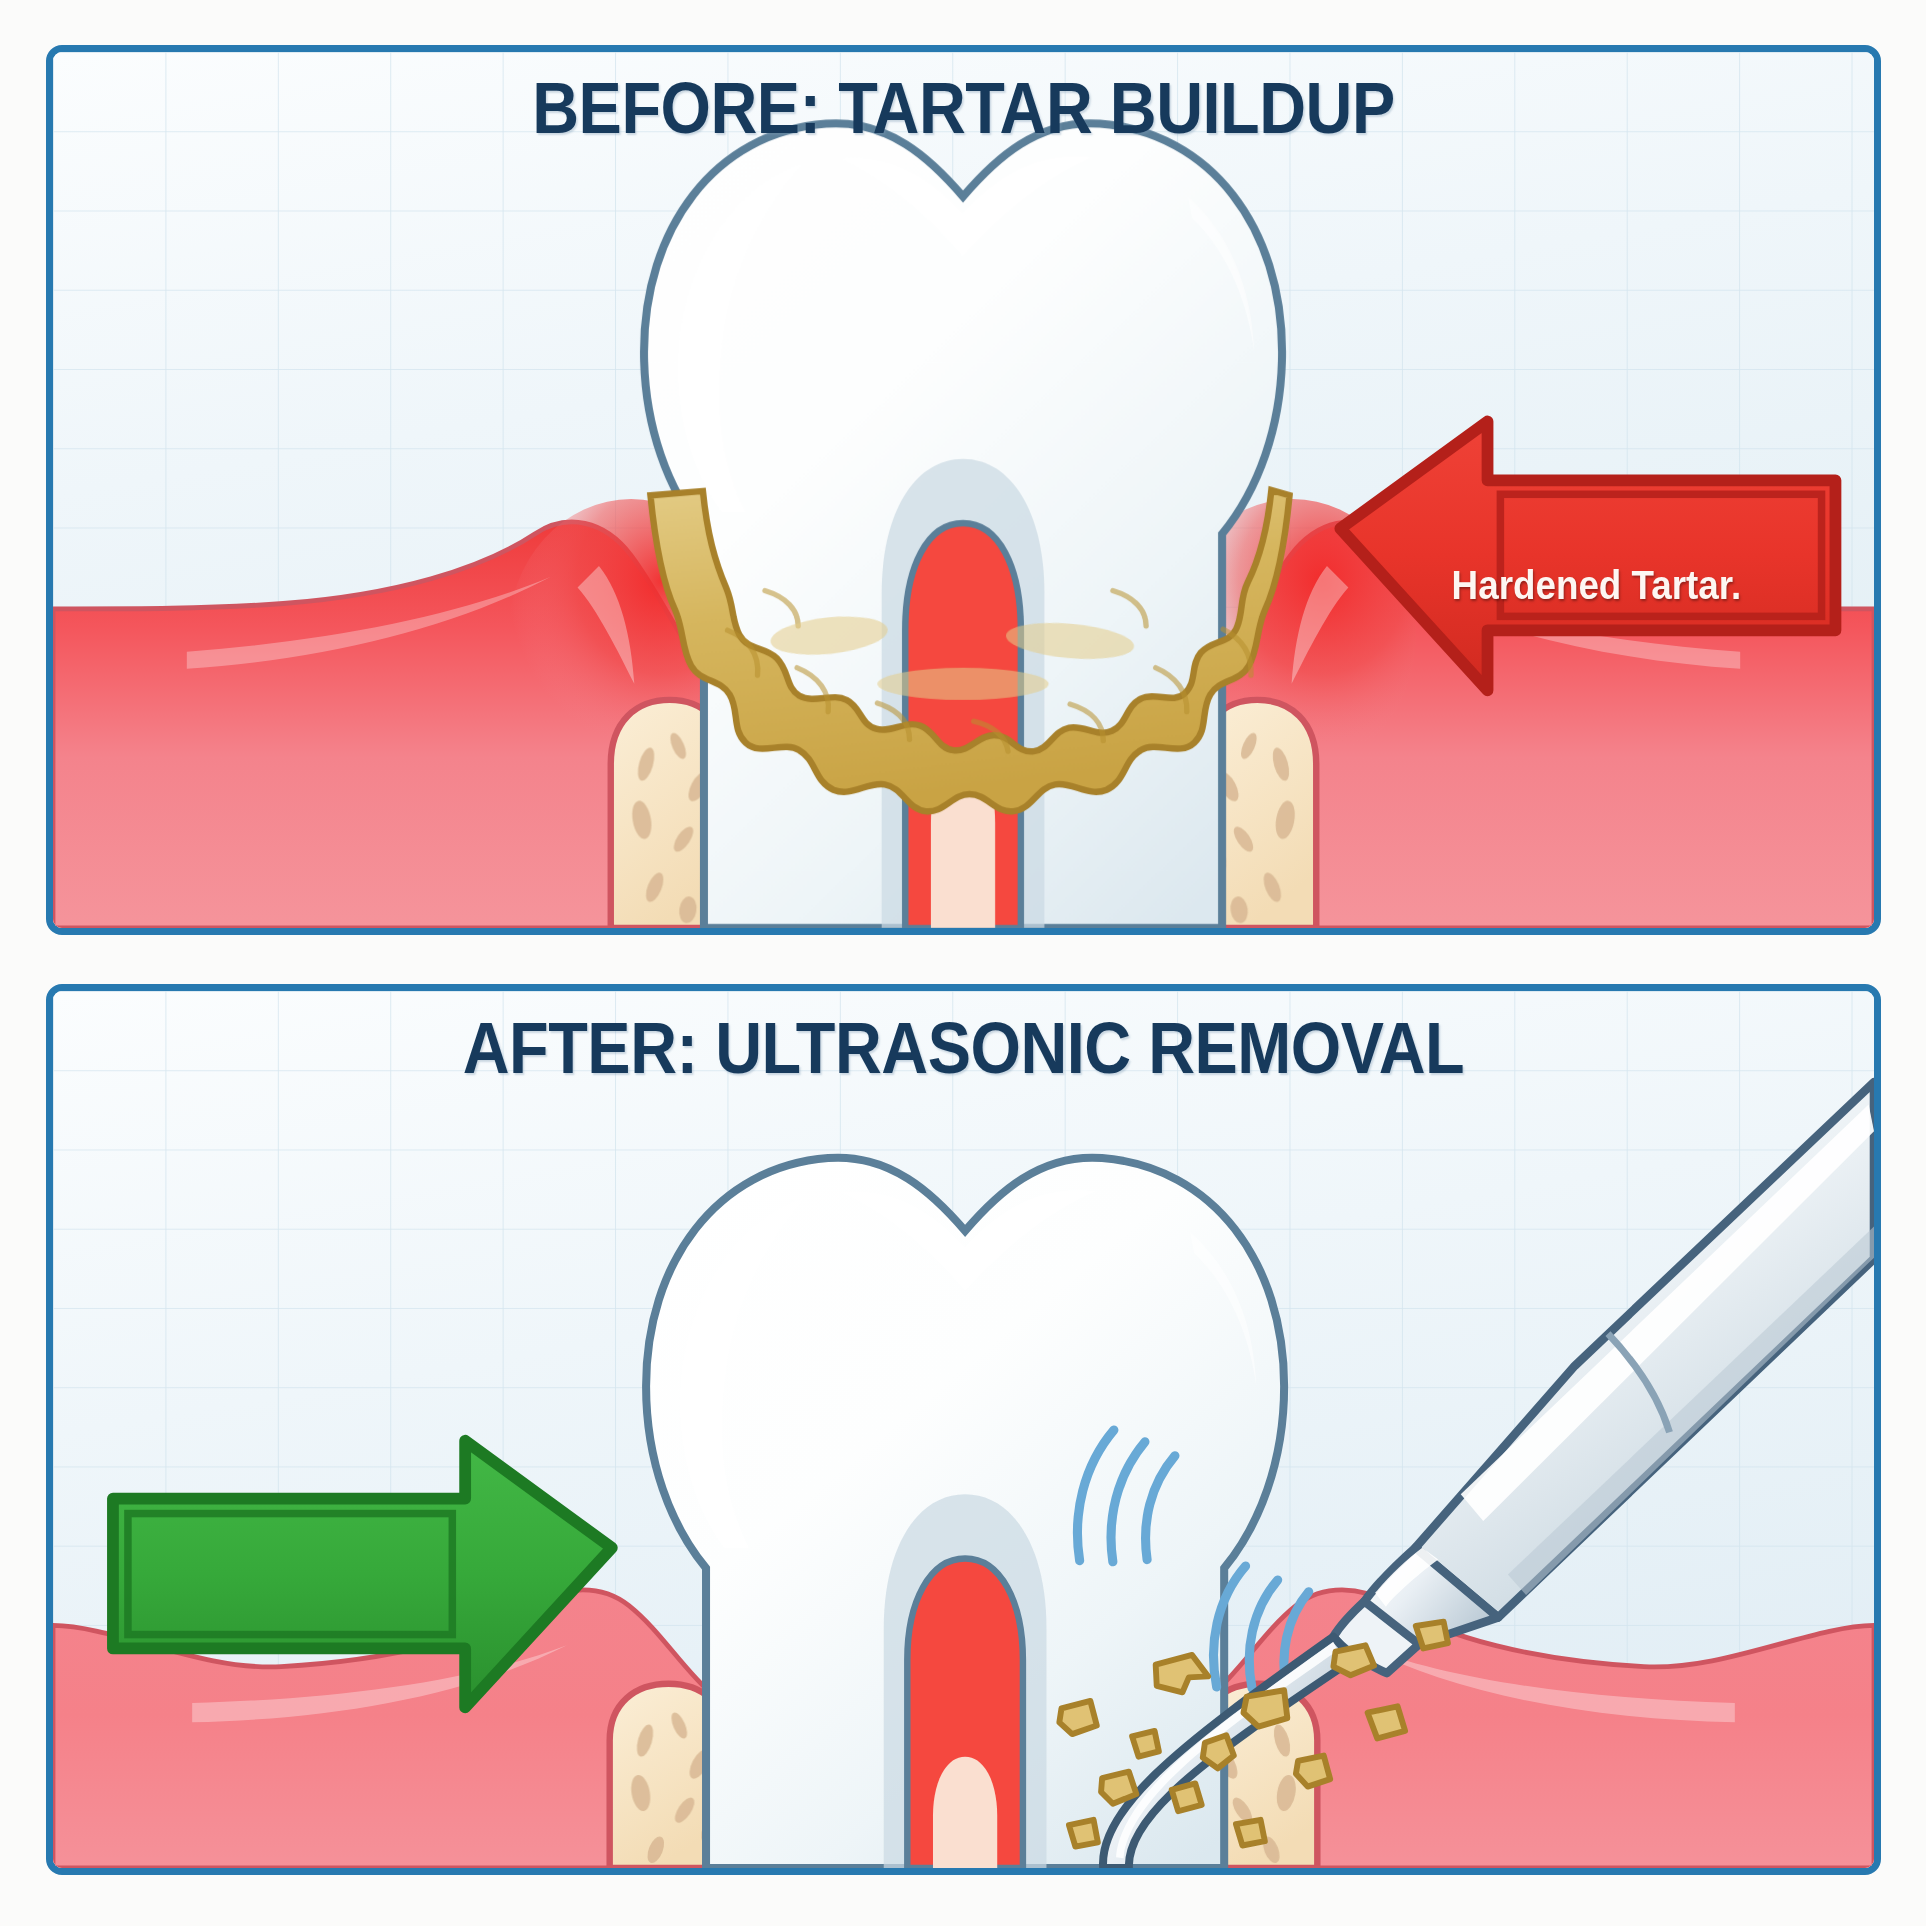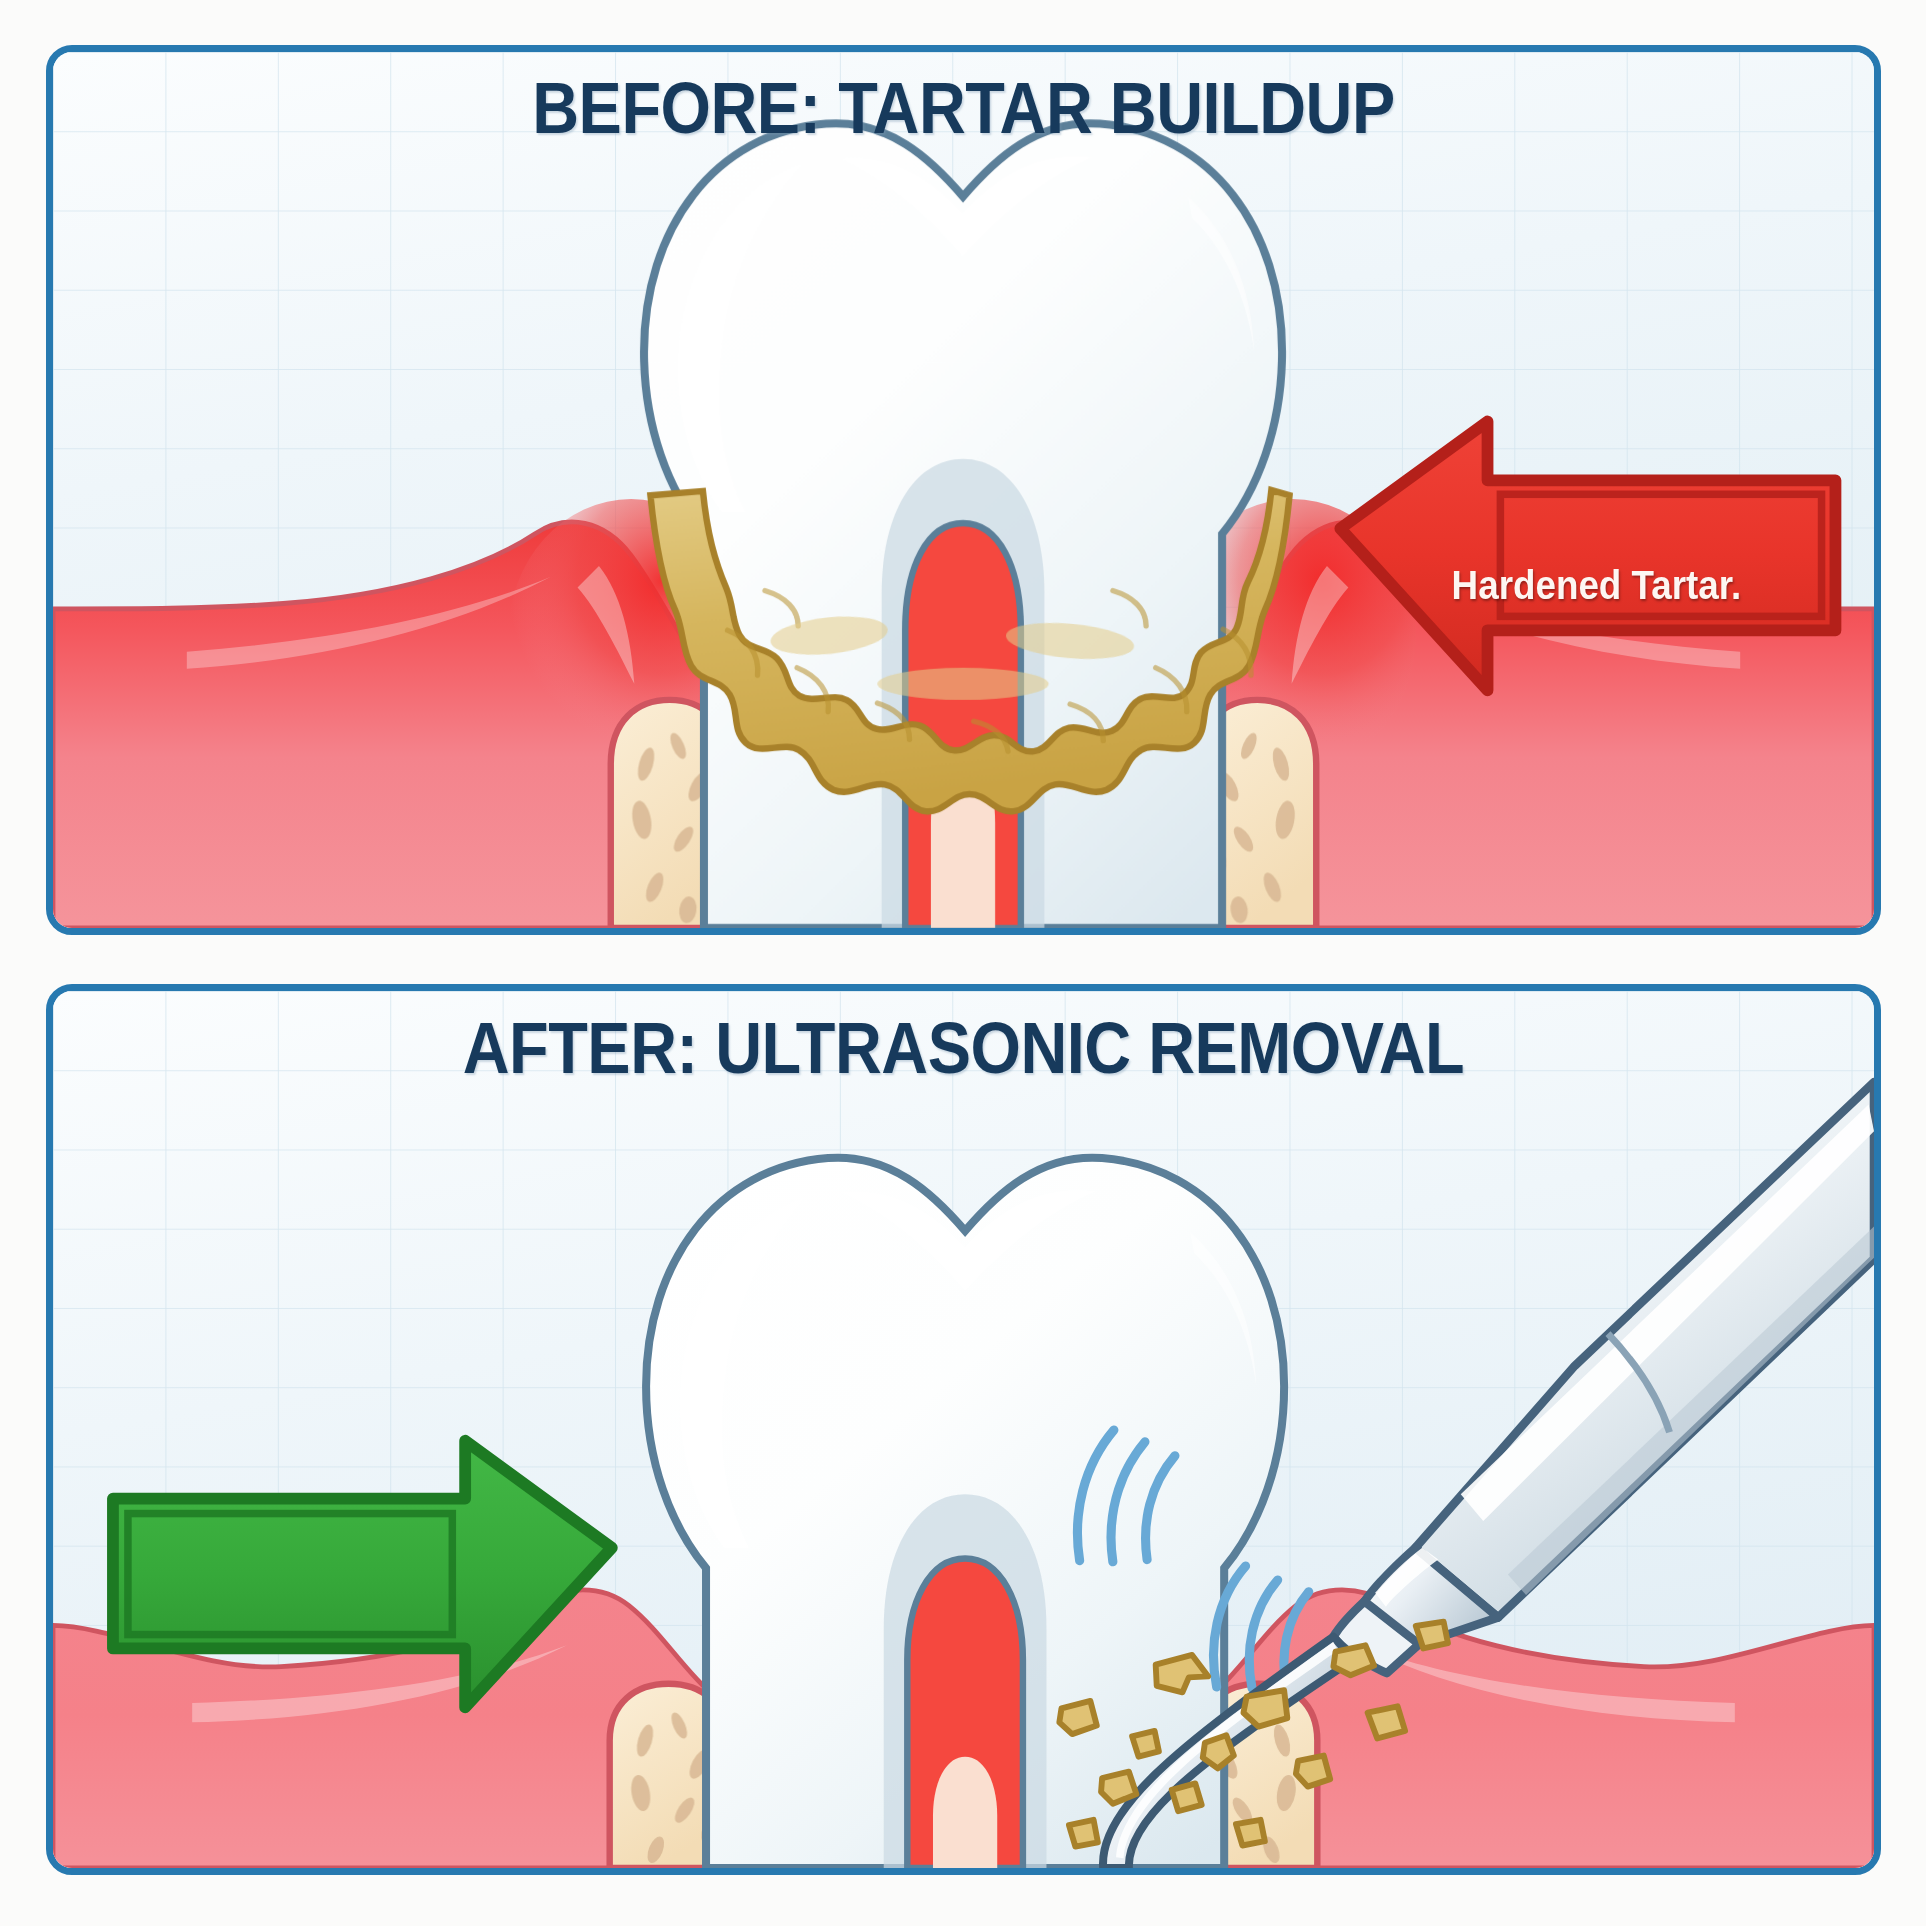--- a/index.html
+++ b/index.html
@@ -11,21 +11,21 @@
     position:relative;
   }
   #infographic{
     position:absolute;inset:0;
     width:1926px;height:1926px;
     background:#fbfbfa;
   }
   .panel{
     position:absolute;
     border:7.5px solid #2779b0;
-    border-radius:26px;
+    border-radius:16px;
     overflow:hidden;
     background:#eef5f8;
     box-sizing:border-box;
   }
   #panel-before{ left:46px; top:45px; width:1835px; height:890px; }
   #panel-after { left:46px; top:984px; width:1835px; height:891px; }
   .panel-svg{position:absolute;left:0;top:0;width:100%;height:100%;display:block;}
   .panel-title{
     position:absolute;left:0;right:0;
     text-align:center;

